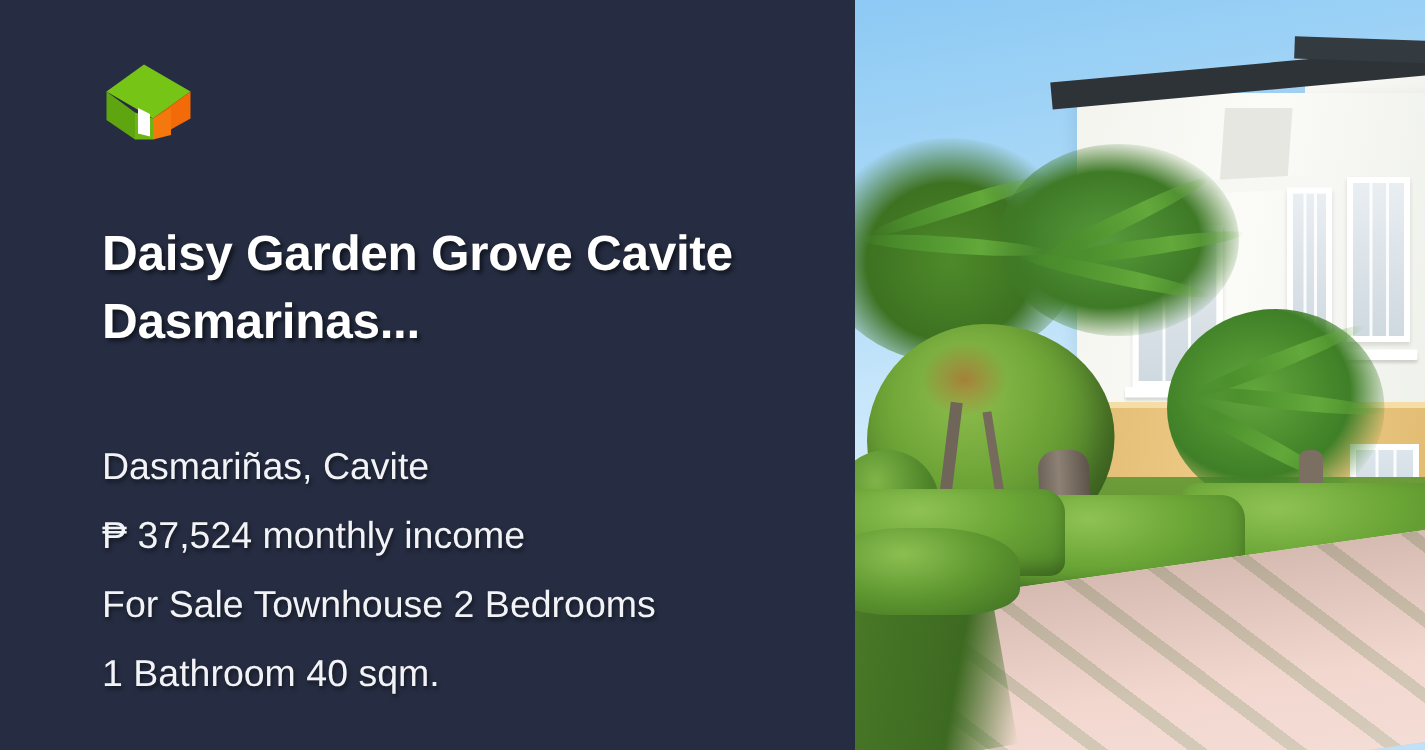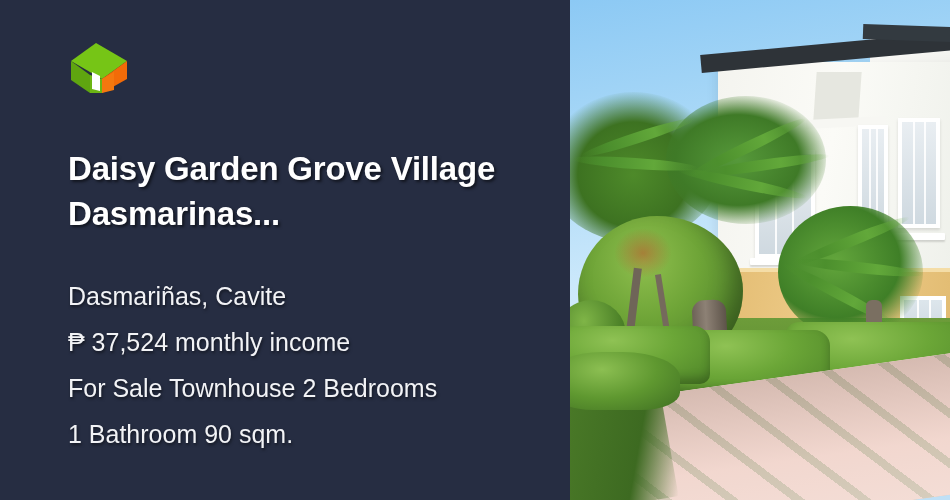--- a/index.html
+++ b/index.html
@@ -48,21 +48,21 @@
     line-height: 45px;
     font-weight: bold;
     letter-spacing: -0.2px;
     text-shadow: 2px 2px 3px rgba(0,0,0,0.55);
     font-family: "Liberation Sans", sans-serif;
   }
 
   .details {
     position: absolute;
     left: 68px;
-    top: 273px;
+    top: 288px;
     width: 480px;
     list-style: none;
     margin: 0;
     padding: 0;
   }
   .details li {
     color: #f2f3f6;
     font-size: 25px;
     line-height: 46px;
     font-weight: normal;
@@ -307,27 +307,27 @@
         <polygon points="3,27 22,41 22,59 3,46" fill="#5fa510"></polygon>
         <polygon points="22,41 34,45 34,59 22,59" fill="#6cb513"></polygon>
 
         <polygon points="34,45 59,27 59,45 34,59" fill="#f26b08"></polygon>
         <polygon points="34,45 46,38 46,56 34,59" fill="#f4780e"></polygon>
 
         <polygon points="24,38 32,42 32,57 24,55" fill="#ffffff"></polygon>
       </svg>
     </div>
 
-    <h1 class="title">Daisy Garden Grove Village Dasmarinas...</h1>
+    <h1 class="title">Daisy Garden Grove Cavite Dasmarinas...</h1>
 
     <ul class="details">
       <li>Dasmariñas, Cavite</li>
       <li>₱ 37,524 monthly income</li>
       <li>For Sale Townhouse 2 Bedrooms</li>
-      <li>1 Bathroom 90 sqm.</li>
+      <li>1 Bathroom 40 sqm.</li>
     </ul>
   </div>
 
   <div class="photo">
     <div class="sky"></div>
 
     <div class="house-right-block"></div>
     <div class="house-upper"></div>
     <div class="house-roof-main"></div>
     <div class="house-roof-right"></div>

